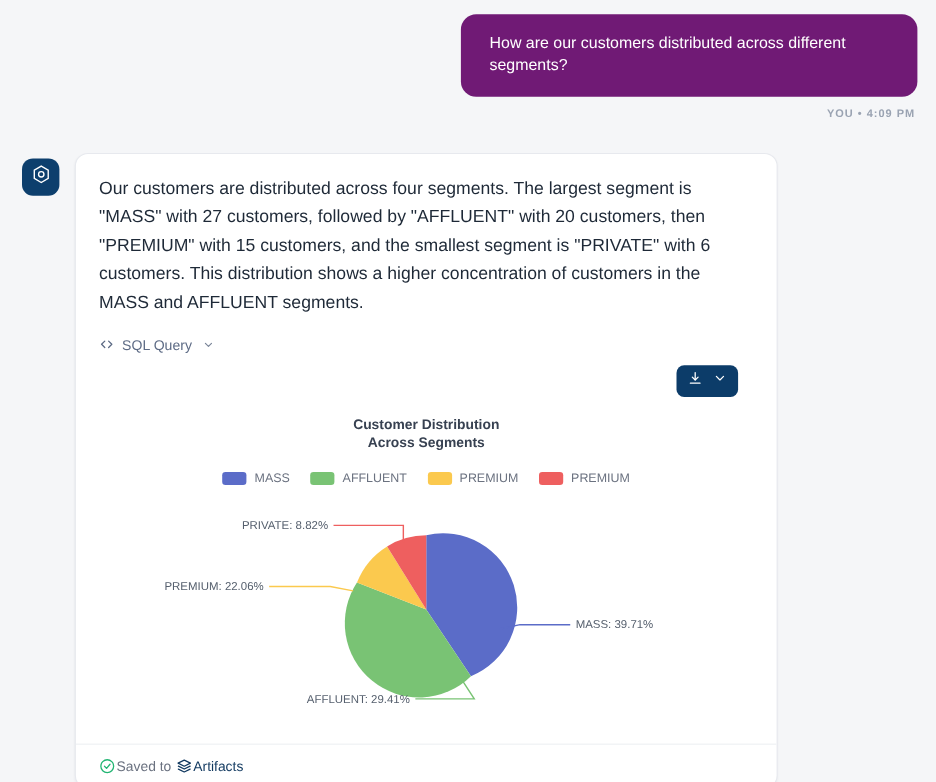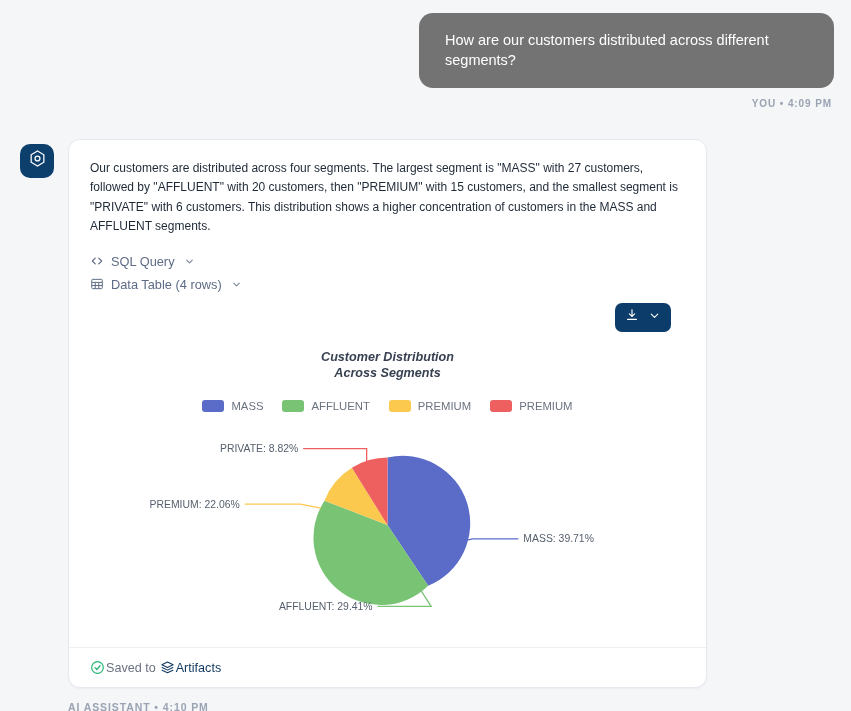--- a/index.html
+++ b/index.html
@@ -16,21 +16,21 @@
     position: relative;
   }
 
   
   .user-row {
     display: flex;
     justify-content: flex-end;
     padding: 13px 17px 0 0;
   }
   .user-bubble {
-    background: #737373;
+    background: #701a75;
     color: #ffffff;
     border-radius: 14px;
     padding: 17px 26px;
     max-width: 415px;
     font-size: 14.5px;
     line-height: 1.4;
     box-sizing: border-box;
   }
   .meta-right {
     text-align: right;
@@ -65,21 +65,21 @@
     border: 1px solid #e7e9ee;
     border-radius: 12px;
     box-shadow: 0 1px 2px rgba(16,24,40,0.04);
     overflow: hidden;
     max-width: 637px;
   }
   .card-body {
     padding: 19px 21px 0 21px;
   }
   .answer-text {
-    font-size: 12px;
+    font-size: 16px;
     line-height: 1.63;
     color: #1e2937;
     margin: 0 0 13px 0;
   }
 
   
   .collapse-row {
     display: flex;
     align-items: center;
     gap: 7px;
@@ -110,21 +110,20 @@
     gap: 9px;
     cursor: pointer;
   }
   .chart-title {
     text-align: center;
     font-size: 12.6px;
     font-weight: bold;
     color: #374151;
     line-height: 1.25;
     margin-top: 46px;
-    font-style: italic;
   }
   .legend {
     display: flex;
     justify-content: center;
     align-items: center;
     gap: 19px;
     margin-top: 19px;
   }
   .legend-item {
     display: flex;
@@ -198,37 +197,20 @@
           </svg>
         </span>
         <span>SQL Query</span>
         <span class="chev">
           <svg width="11" height="11" viewBox="0 0 24 24" fill="none" stroke="#7b8699" stroke-width="2.4" stroke-linecap="round" stroke-linejoin="round">
             <polyline points="6 9 12 15 18 9"></polyline>
           </svg>
         </span>
       </div>
 
-      <div class="collapse-row">
-        <span class="ico">
-          <svg width="14" height="14" viewBox="0 0 24 24" fill="none" stroke="#5d6b85" stroke-width="1.7">
-            <rect x="3" y="4" width="18" height="16" rx="1.5"></rect>
-            <line x1="3" y1="9.2" x2="21" y2="9.2"></line>
-            <line x1="3" y1="14.6" x2="21" y2="14.6"></line>
-            <line x1="9" y1="9.2" x2="9" y2="20"></line>
-            <line x1="15" y1="9.2" x2="15" y2="20"></line>
-          </svg>
-        </span>
-        <span>Data Table (4 rows)</span>
-        <span class="chev">
-          <svg width="11" height="11" viewBox="0 0 24 24" fill="none" stroke="#7b8699" stroke-width="2.4" stroke-linecap="round" stroke-linejoin="round">
-            <polyline points="6 9 12 15 18 9"></polyline>
-          </svg>
-        </span>
-      </div>
 
       <div class="chart-region">
 
         <div class="dl-btn">
           <span>
             <svg width="14" height="14" viewBox="0 0 24 24" fill="none" stroke="#ffffff" stroke-width="2" stroke-linecap="round" stroke-linejoin="round">
               <path d="M12 3v11"></path>
               <polyline points="7.5 10 12 14.5 16.5 10"></polyline>
               <path d="M4.5 19.5h15"></path>
             </svg>

